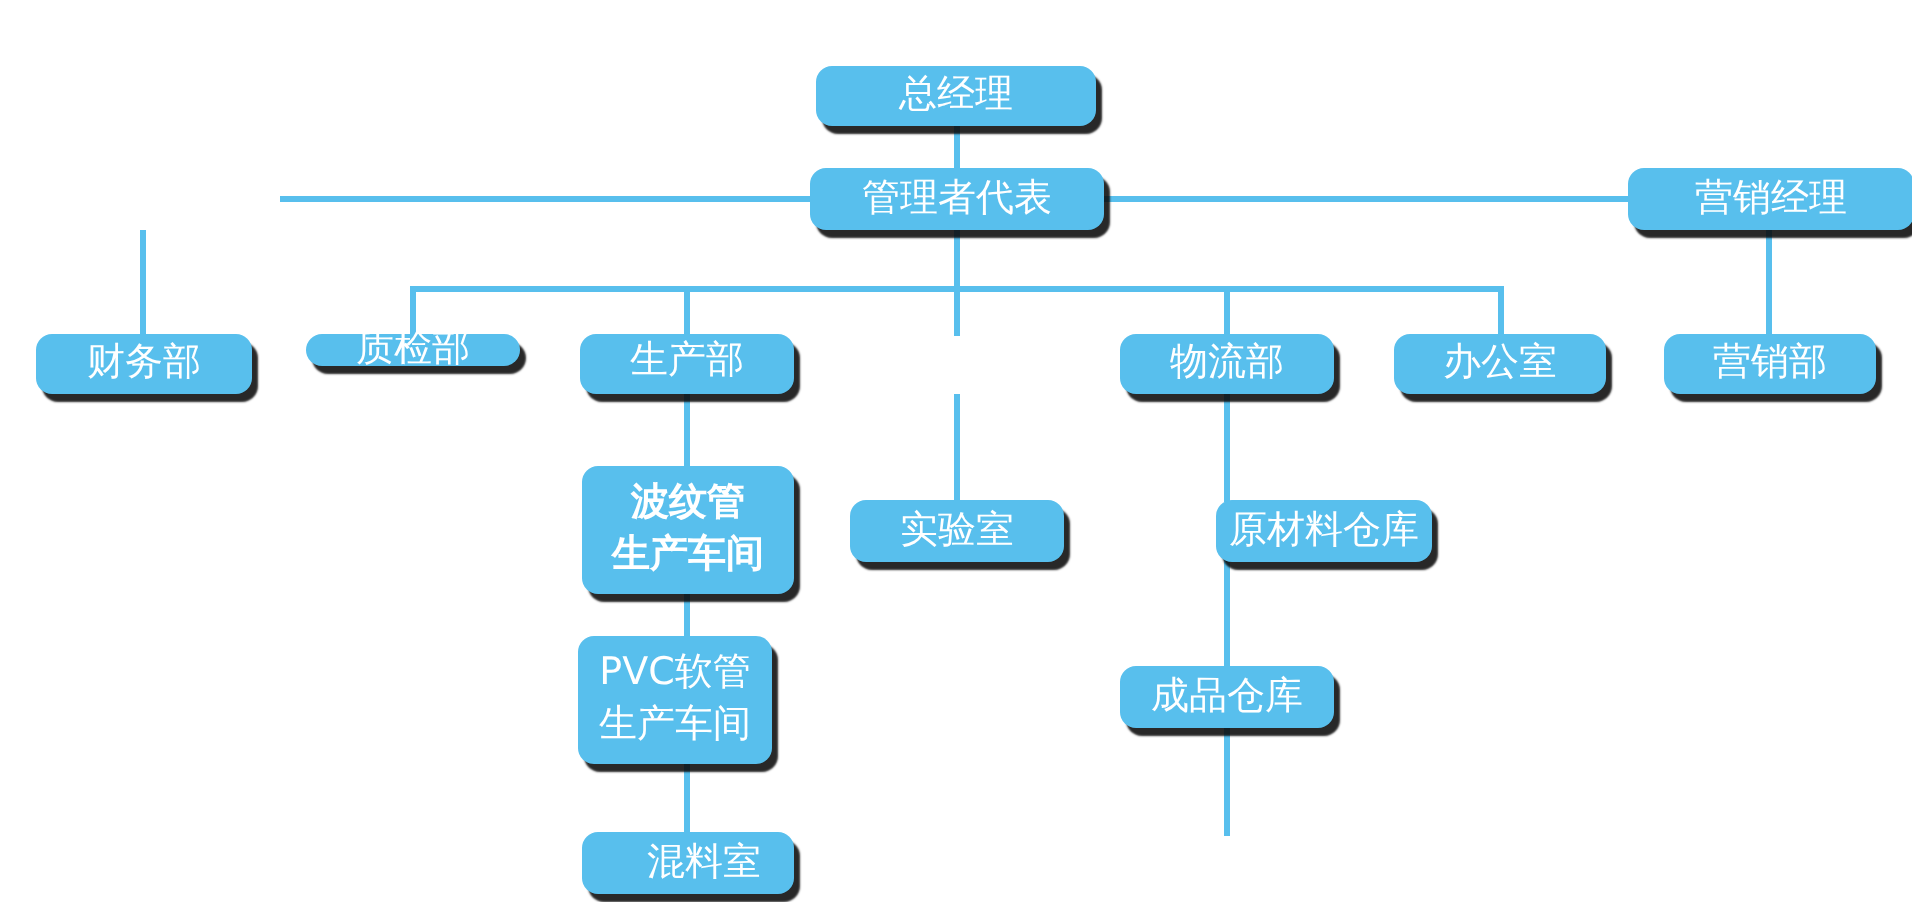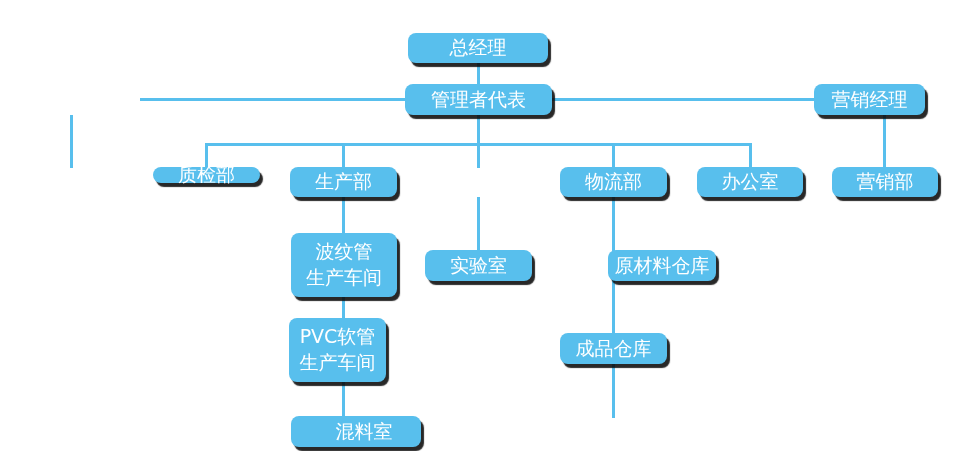--- a/index.html
+++ b/index.html
@@ -62,51 +62,54 @@
     <div class="conn v" style="left: 477px; top: 197px; height: 54px;"></div>
     <div class="conn v" style="left: 612px; top: 197px; height: 54px;"></div>
     <div class="conn v" style="left: 612px; top: 280px; height: 54px;"></div>
     <div class="conn v" style="left: 612px; top: 363px; height: 55px;"></div>
     <div class="node" style="left: 408px; top: 3px; width: 140px; height: 30px; margin-top: 30px;">
       <span>总经理</span>
     </div>
     <div class="node" style="left: 405px; top: 84px; width: 147px; height: 31px;">
       <span>管理者代表</span>
     </div>
-    <div class="node" style="left: 814px; top: 84px; width: 111px; height: 31px;">
+    <div class="node" style="left: 814px; top: 84px; width: 143px; height: 31px;">
       <span>营销经理</span>
+    </div>
+    <div class="node" style="left: 18px; top: 167px; width: 108px; height: 30px;">
+      <span>财务部</span>
     </div>
     <div class="node" style="left: 153px; top: 167px; width: 107px; height: 16px;">
       <span>质检部</span>
     </div>
-    <div class="node" style="left: 290px; top: 167px; width: 107px; height: 30px;">
+    <div class="node" style="left: 290px; top: 167px; width: 107px; height: 30px; font-family: Liberation Mono, monospace;">
       <span>生产部</span>
     </div>
     <div class="node" style="left: 560px; top: 167px; width: 107px; height: 30px;">
       <span>物流部</span>
     </div>
     <div class="node" style="left: 697px; top: 167px; width: 106px; height: 30px;">
       <span>办公室</span>
     </div>
     <div class="node" style="left: 832px; top: 167px; width: 106px; height: 30px;">
       <span>营销部</span>
     </div>
-    <div class="node" style="left: 291px; top: 233px; width: 106px; height: 64px;">
+    <div class="node" style="left: 291px; top: 233px; width: 106px; height: 64px; font-weight: bold;">
       <span>波纹管</span>
       <span>生产车间</span>
     </div>
     <div class="node" style="left: 425px; top: 250px; width: 107px; height: 31px;">
       <span>实验室</span>
     </div>
     <div class="node" style="left: 560px; top: 250px; width: 108px; height: 31px; margin-left: 48px;">
       <span>原材料仓库</span>
     </div>
     <div class="node" style="left: 289px; top: 318px; width: 97px; height: 64px; align-items: center;">
       <span>PVC软管</span>
       <span>生产车间</span>
     </div>
     <div class="node" style="left: 560px; top: 333px; width: 107px; height: 31px;">
       <span>成品仓库</span>
     </div>
-    <div class="node" style="left: 291px; top: 416px; width: 130px; height: 31px; padding-left: 16px;">
+    <div class="node" style="left: 291px; top: 416px; width: 106px; height: 31px; padding-left: 16px;">
       <span>混料室</span>
     </div>
   </div>
 
 </body></html>

